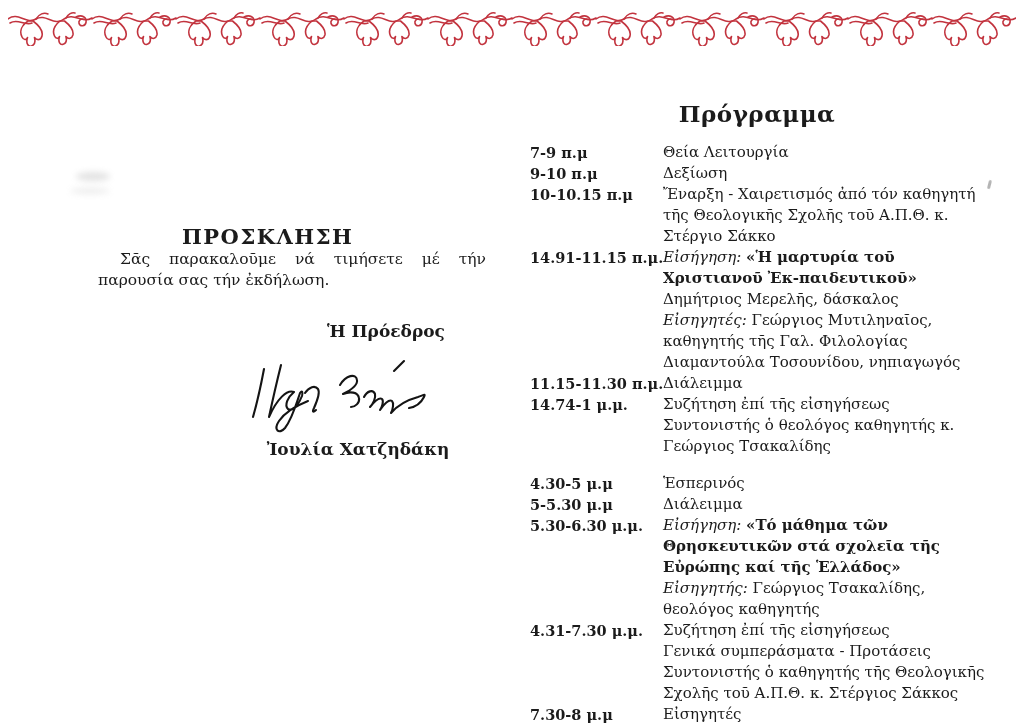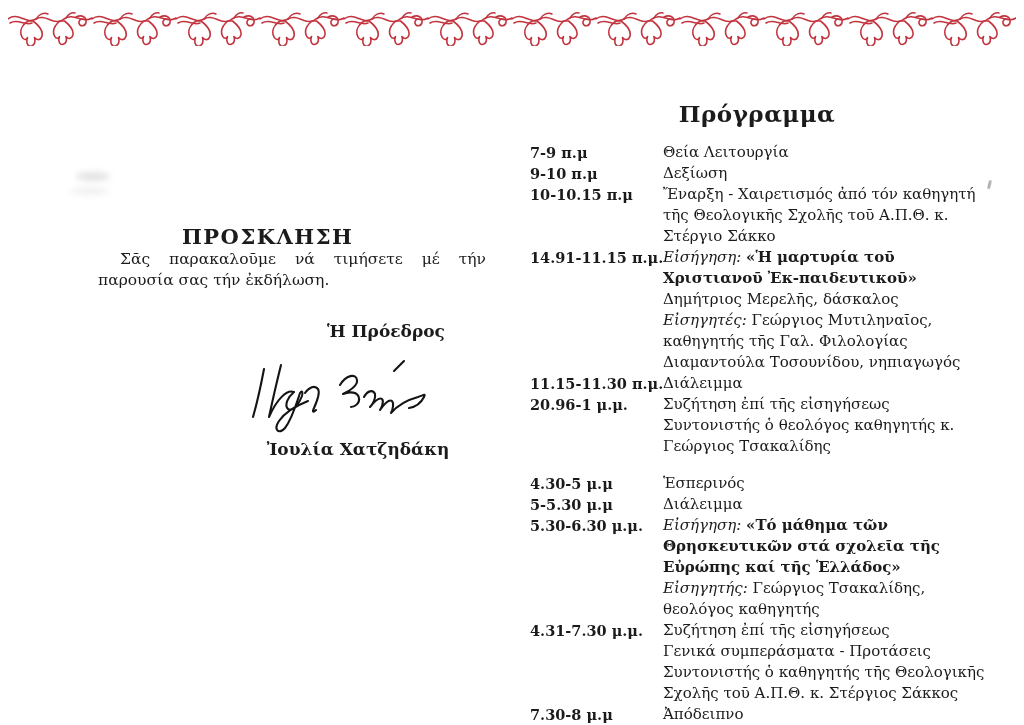--- a/index.html
+++ b/index.html
@@ -170,21 +170,21 @@
             <div class="pline"><span>Διαμαντούλα Τοσουνίδου, νηπιαγωγός</span></div>
           </div>
         </div>
         <div class="prow">
           <div class="ptime">11.15-11.30 π.μ.</div>
           <div class="pdesc">
             <div class="pline"><span>Διάλειμμα</span></div>
           </div>
         </div>
         <div class="prow">
-          <div class="ptime">20.96-1 μ.μ.</div>
+          <div class="ptime">14.74-1 μ.μ.</div>
           <div class="pdesc">
             <div class="pline"><span>Συζήτηση ἐπί τῆς εἰσηγήσεως</span></div>
             <div class="pline"><span>Συντονιστής ὁ θεολόγος καθηγητής κ. Γεώργιος Τσακαλίδης</span></div>
           </div>
         </div>
         <div class="prow gap">
           <div class="ptime">4.30-5 μ.μ</div>
           <div class="pdesc">
             <div class="pline"><span>Ἑσπερινός</span></div>
           </div>
@@ -206,19 +206,19 @@
           <div class="ptime">4.31-7.30 μ.μ.</div>
           <div class="pdesc">
             <div class="pline"><span>Συζήτηση ἐπί τῆς εἰσηγήσεως</span></div>
             <div class="pline"><span>Γενικά συμπεράσματα - Προτάσεις</span></div>
             <div class="pline"><span>Συντονιστής ὁ καθηγητής τῆς Θεολογικῆς Σχολῆς τοῦ Α.Π.Θ. κ. Στέργιος Σάκκος</span></div>
           </div>
         </div>
         <div class="prow">
           <div class="ptime">7.30-8 μ.μ</div>
           <div class="pdesc">
-            <div class="pline"><span>Ἀπόδειπνο</span></div>
+            <div class="pline"><span>Εἰσηγητές</span></div>
           </div>
         </div>
       </div>
   </section>
 
 </div>
 
 </body></html>

